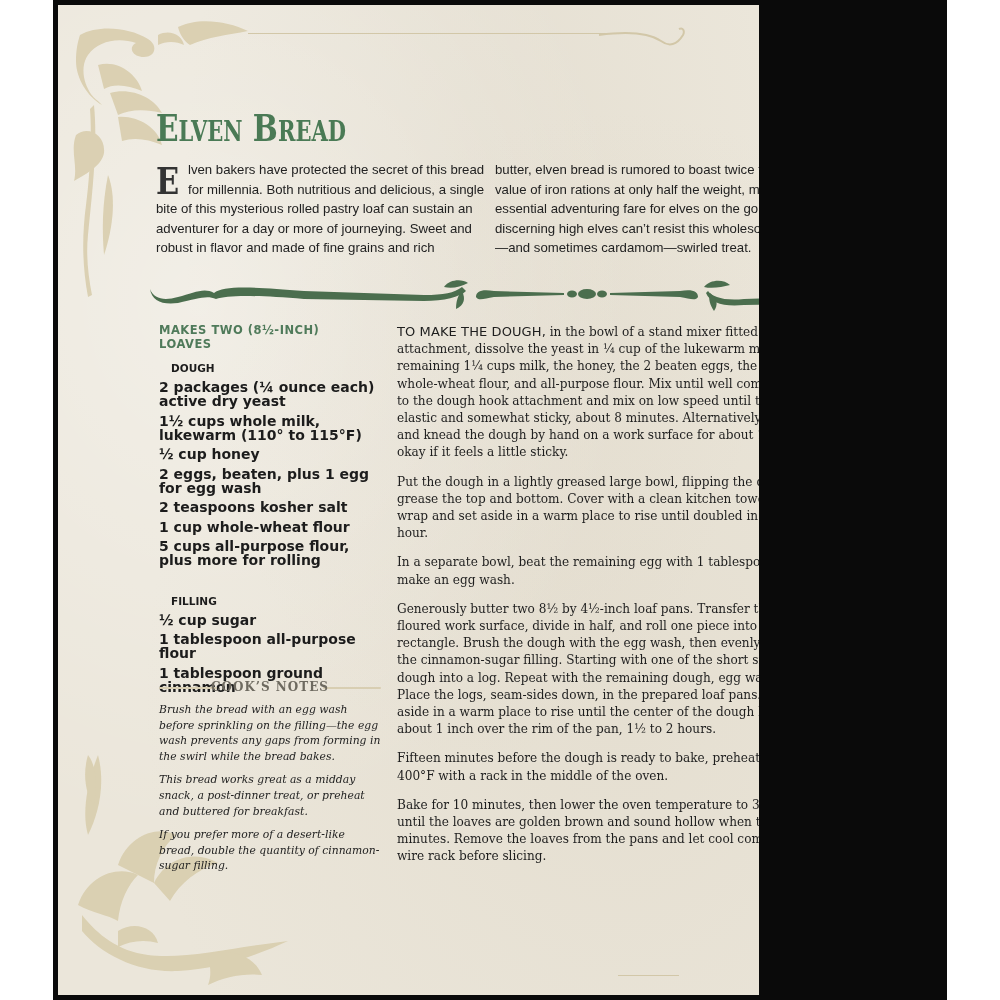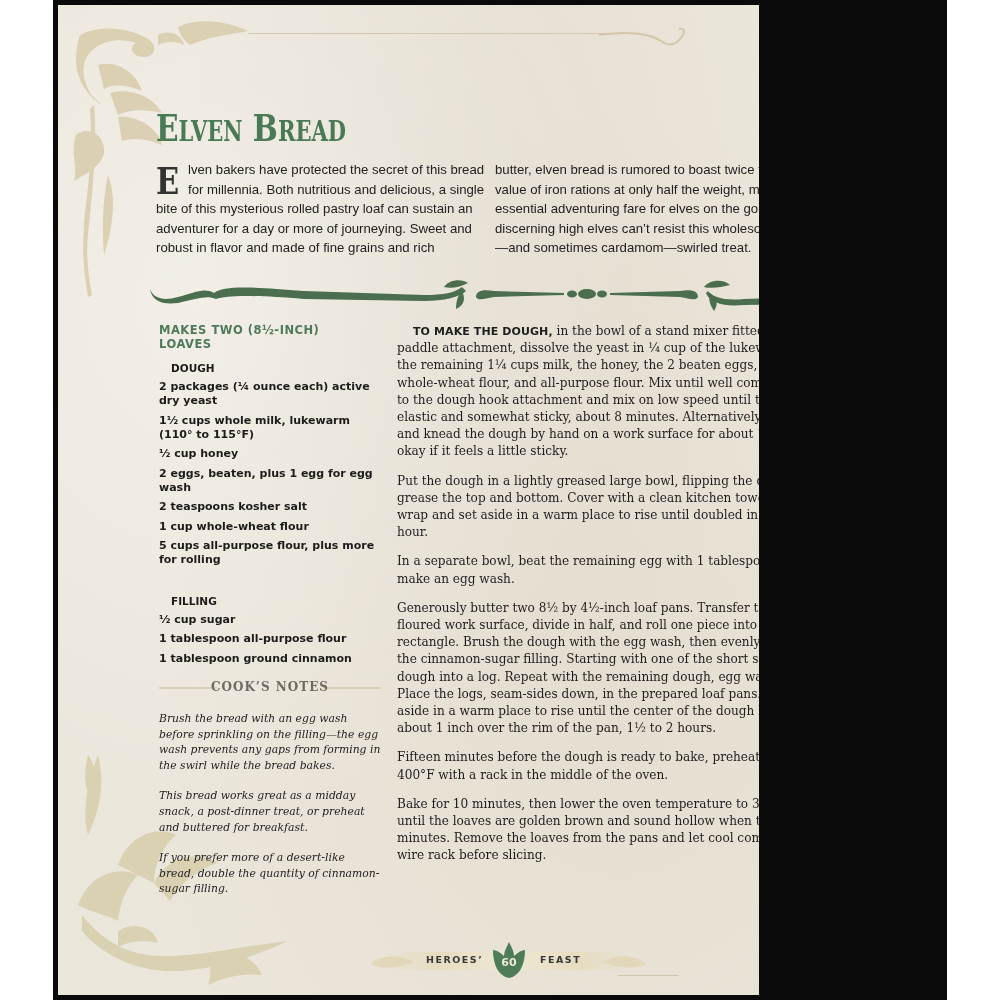--- a/index.html
+++ b/index.html
@@ -42,41 +42,41 @@
   }
 
   .divider { position: absolute; left: 86px; top: 268px; width: 738px; height: 40px; }
 
   .left-col {
     position: absolute; left: 101px; top: 318px; width: 220px;
     font-family: "DejaVu Sans", sans-serif; color: #1c1c1c;
   }
   .yield { color: #4f7a5a; font-weight: bold; font-size: 11.5px; letter-spacing: 0.5px; margin: 0 12px 11px 0; }
   .sub-head { font-weight: bold; font-size: 10.5px; margin: 0 0 6px 12px; }
-  .ing { font-weight: bold; font-size: 11px; line-height: 14px; margin: 0 0 5.5px 0; }
+  .ing { font-weight: bold; font-size: 14px; line-height: 14px; margin: 0 0 5.5px 0; }
   .gap { height: 22px; }
 
   .notes { position: absolute; left: 101px; top: 675px; width: 222px; }
   .notes-head {
     text-align: center; font-family: "DejaVu Serif", serif; font-weight: bold;
     font-size: 12px; color: #6e6a60; letter-spacing: 1px; position: relative; height: 16px;
   }
   .notes-head span { background: transparent; position: relative; z-index: 2; padding: 0 6px; }
   .notes-head .rule { position: absolute; top: 7px; height: 2px; background: #d8ceb2; border-radius: 2px; }
   .note-p {
     font-family: "DejaVu Serif", serif; font-style: italic; font-size: 10.8px; line-height: 15.6px;
-    color: #222; margin: 15px 0 8px 0;
+    color: #222; margin: 6px 0 8px 0;
   }
 
   .right-col {
     position: absolute; left: 339px; top: 318px; width: 462px;
     font-family: "DejaVu Serif", serif; font-size: 12.1px; line-height: 17.2px; color: #1e1e1e;
   }
   .right-col p { margin: 0 0 12px 0; }
-  .lead { font-family: "DejaVu Sans", sans-serif; font-weight: bold; font-size: 11px; letter-spacing: 0.1px; margin-left: 16px; }
+  .lead { font-family: "DejaVu Sans", sans-serif; font-weight: normal; font-size: 13px; letter-spacing: 0.1px; }
 
   .footer {
     position: absolute; left: 310px; top: 935px; width: 280px; height: 40px;
   }
   .footer-band {
     position: absolute; left: 20px; top: 12px; width: 240px; height: 18px;
     background: linear-gradient(90deg, rgba(224,214,186,0), #e6dcc0 20%, #eee7d3 50%, #e6dcc0 80%, rgba(224,214,186,0));
     border-radius: 9px;
   }
   .footer-left, .footer-right {
@@ -184,28 +184,13 @@
 
   <div class="right-col">
     <p><span class="lead">TO MAKE THE DOUGH,</span><span> in the bowl of a stand mixer fitted with the paddle attachment, dissolve the yeast in ¼ cup of the lukewarm milk. Add the remaining 1¼ cups milk, the honey, the 2 beaten eggs, the butter, salt, whole-wheat flour, and all-purpose flour. Mix until well combined. Switch to the dough hook attachment and mix on low speed until the dough is elastic and somewhat sticky, about 8 minutes. Alternatively, you can mix and knead the dough by hand on a work surface for about 15 minutes; it’s okay if it feels a little sticky.</span></p>
     <p><span>Put the dough in a lightly greased large bowl, flipping the dough once to grease the top and bottom. Cover with a clean kitchen towel or plastic wrap and set aside in a warm place to rise until doubled in size, about 1 hour.</span></p>
     <p><span>In a separate bowl, beat the remaining egg with 1 tablespoon water to make an egg wash.</span></p>
     <p><span>Generously butter two 8½ by 4½-inch loaf pans. Transfer the dough to a floured work surface, divide in half, and roll one piece into a 6- by 20-inch rectangle. Brush the dough with the egg wash, then evenly sprinkle with the cinnamon-sugar filling. Starting with one of the short sides, roll the dough into a log. Repeat with the remaining dough, egg wash, and filling. Place the logs, seam-sides down, in the prepared loaf pans. Cover and set aside in a warm place to rise until the center of the dough has crested about 1 inch over the rim of the pan, 1½ to 2 hours.</span></p>
     <p><span>Fifteen minutes before the dough is ready to bake, preheat the oven to 400°F with a rack in the middle of the oven.</span></p>
     <p><span>Bake for 10 minutes, then lower the oven temperature to 350°F and bake until the loaves are golden brown and sound hollow when tapped, 25 to 30 minutes. Remove the loaves from the pans and let cool completely on a wire rack before slicing.</span></p>
   </div>
 
-  <div class="footer">
-    <div class="footer-band"></div>
-    <svg class="corner" style="left:0;top:6px" width="50" height="30" viewBox="0 0 50 30">
-      <path d="M2 18 C14 8 32 8 46 16 C32 22 16 24 2 18 Z" fill="#e2d7b8"></path>
-    </svg>
-    <svg class="corner" style="right:0;top:6px" width="50" height="30" viewBox="0 0 50 30">
-      <path d="M48 18 C36 8 18 8 4 16 C18 22 34 24 48 18 Z" fill="#e2d7b8"></path>
-    </svg>
-    <span class="footer-left">HEROES’</span>
-    <svg class="page-badge" viewBox="0 0 34 40">
-      <path d="M17 2 C20 8 22 12 22 16 C26 12 30 10 33 10 C33 26 27 36 17 38 C7 36 1 26 1 10 C4 10 8 12 12 16 C12 12 14 8 17 2 Z" fill="#4e7c58"></path>
-    </svg>
-    <span class="page-num">60</span>
-    <span class="footer-right">FEAST</span>
-  </div>
 </div>
 
 </body></html>

